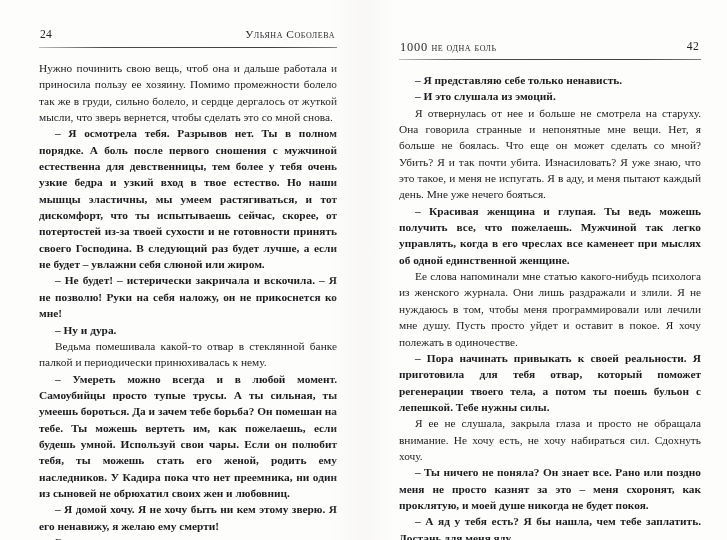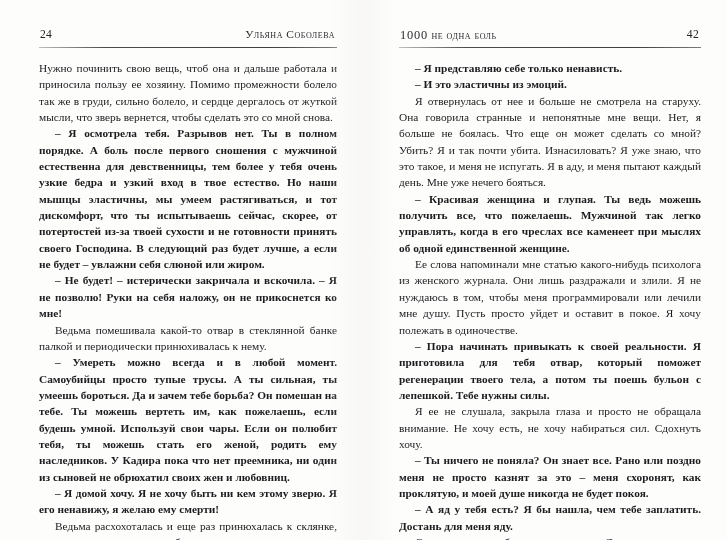--- a/index.html
+++ b/index.html
@@ -25,21 +25,21 @@
     box-sizing: border-box;
   }
 
   .page {
     position: relative;
     box-sizing: border-box;
     height: 540px;
     background: #fdfdfc;
   }
   .page-left  { width: 363px; padding: 28px 26px 0 39px; }
-  .page-right { width: 364px; padding: 28px 26px 0 36px; }
+  .page-right { width: 364px; padding: 40px 26px 0 36px; }
 
   .running-head {
     display: flex;
     align-items: flex-start;
     justify-content: space-between;
     height: 17px;
     padding: 0 2px 0 1px;
   }
   .rh-title {
     font-size: 11.4px;
@@ -108,41 +108,42 @@
     <div class="running-head">
       <span class="folio">24</span>
       <span class="rh-title">Ульяна Соболева</span>
     </div>
     <div class="head-rule"></div>
 
     <div class="textblock">
       <p class="flush">Нужно починить свою вещь, чтоб она и дальше работала и приносила пользу ее хозяину. Помимо промежности болело так же в груди, сильно болело, и сердце дергалось от жуткой мысли, что зверь вернется, чтобы сделать это со мной снова.</p>
       <p class="dlg">– Я осмотрела тебя. Разрывов нет. Ты в полном порядке. А боль после первого сношения с мужчиной естественна для девственницы, тем более у тебя очень узкие бедра и узкий вход в твое естество. Но наши мышцы эластичны, мы умеем растягиваться, и тот дискомфорт, что ты испытываешь сейчас, скорее, от потертостей из-за твоей сухости и не готовности принять своего Господина. В следующий раз будет лучше, а если не будет – увлажни себя слюной или жиром.</p>
       <p class="dlg">– Не будет! – истерически закричала и вскочила. – Я не позволю! Руки на себя наложу, он не прикоснется ко мне!</p>
+      <p class="dlg">– Ну и дура.</p>
       <p>Ведьма помешивала какой-то отвар в стеклянной банке палкой и периодически принюхивалась к нему.</p>
       <p class="dlg">– Умереть можно всегда и в любой момент. Самоубийцы просто тупые трусы. А ты сильная, ты умеешь бороться. Да и зачем тебе борьба? Он помешан на тебе. Ты можешь вертеть им, как пожелаешь, если будешь умной. Используй свои чары. Если он полюбит тебя, ты можешь стать его женой, родить ему наследников. У Кадира пока что нет преемника, ни один из сыновей не обрюхатил своих жен и любовниц.</p>
       <p class="dlg">– Я домой хочу. Я не хочу быть ни кем этому зверю. Я его ненавижу, я желаю ему смерти!</p>
       <p>Ведьма расхохоталась и еще раз принюхалась к склянке, потом взяла в руки другую банку и вылила их содержимое в третью.</p>
 
     </div>
 
     <div class="gutter-shade left"></div>
   </div>
 
   <div class="page page-right">
 
     <div class="running-head">
       <span class="rh-title"><span class="num">1000</span> <span>не одна боль</span></span>
       <span class="folio">42</span>
     </div>
     <div class="head-rule"></div>
 
     <div class="textblock">
       <p class="dlg">– Я представляю себе только ненависть.</p>
-      <p class="dlg">– И это эластичны из эмоций.</p>
+      <p class="dlg">– И это слушала из эмоций.</p>
       <p>Я отвернулась от нее и больше не смотрела на старуху. Она говорила странные и непонятные мне вещи. Нет, я больше не боялась. Что еще он может сделать со мной? Убить? Я и так почти убита. Изнасиловать? Я уже знаю, что это такое, и меня не испугать. Я в аду, и меня пытают каждый день. Мне уже нечего бояться.</p>
       <p class="dlg">– Красивая женщина и глупая. Ты ведь можешь получить все, что пожелаешь. Мужчиной так легко управлять, когда в его чреслах все каменеет при мыслях об одной единственной женщине.</p>
       <p>Ее слова напоминали мне статью какого-нибудь психолога из женского журнала. Они лишь раздражали и злили. Я не нуждаюсь в том, чтобы меня программировали или лечили мне душу. Пусть просто уйдет и оставит в покое. Я хочу полежать в одиночестве.</p>
       <p class="dlg">– Пора начинать привыкать к своей реальности. Я приготовила для тебя отвар, который поможет регенерации твоего тела, а потом ты поешь бульон с лепешкой. Тебе нужны силы.</p>
       <p>Я ее не слушала, закрыла глаза и просто не обращала внимание. Не хочу есть, не хочу набираться сил. Сдохнуть хочу.</p>
       <p class="dlg">– Ты ничего не поняла? Он знает все. Рано или поздно меня не просто казнят за это – меня схоронят, как проклятую, и моей душе никогда не будет покоя.</p>
       <p class="dlg">– А яд у тебя есть? Я бы нашла, чем тебе заплатить. Достань для меня яду.</p>
       <p>Суеверия и первобытное варварство. Я словно в другом веке или в самом жутком и дурном сне. Меня собирались казнить. В этом мире, наверное, могут и повесить, и четвертовать, а ожидание смерти хуже самой смерти.</p>
 
     </div>

